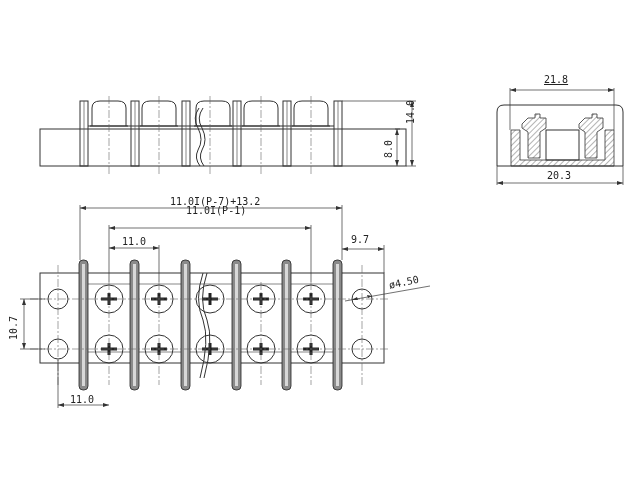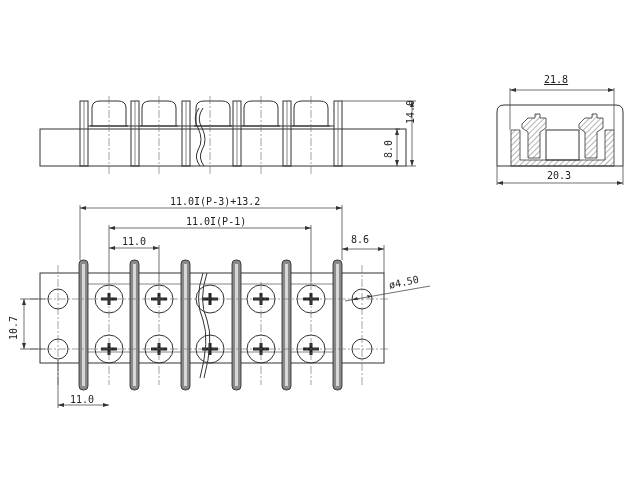--- a/index.html
+++ b/index.html
@@ -197,19 +197,19 @@
       <line class="dim" x1="58" y1="405" x2="109" y2="405"></line>
       <path d="M58,405 l6,-2 l0,4 z M109,405 l-6,-2 l0,4 z" fill="#333"></path>
     </g>
   </g>
 </svg>
 
 <div class="lbl" style="left:405px;top:124px;transform:rotate(-90deg);transform-origin:left top;">14.0</div>
 <div class="lbl" style="left:383px;top:158px;transform:rotate(-90deg);transform-origin:left top;">8.0</div>
 <div class="lbl" style="left:544px;top:74px;text-decoration:underline;">21.8</div>
 <div class="lbl" style="left:547px;top:170px;">20.3</div>
-<div class="lbl" style="left:170px;top:196px;">11.0I(P-3)+13.2</div>
-<div class="lbl" style="left:186px;top:216px;text-align:right;">11.0I(P-1)</div>
+<div class="lbl" style="left:170px;top:196px;">11.0I(P-7)+13.2</div>
+<div class="lbl" style="left:186px;top:205px;text-align:right;">11.0I(P-1)</div>
 <div class="lbl" style="left:122px;top:236px;">11.0</div>
-<div class="lbl" style="left:351px;top:234px;">8.6</div>
+<div class="lbl" style="left:351px;top:234px;">9.7</div>
 <div class="lbl" style="left:388px;top:280px;transform:rotate(-12deg);transform-origin:left top;">ø4.50</div>
 <div class="lbl" style="left:8px;top:340px;transform:rotate(-90deg);transform-origin:left top;">10.7</div>
 <div class="lbl" style="left:70px;top:394px;">11.0</div>
 
 </body></html>

